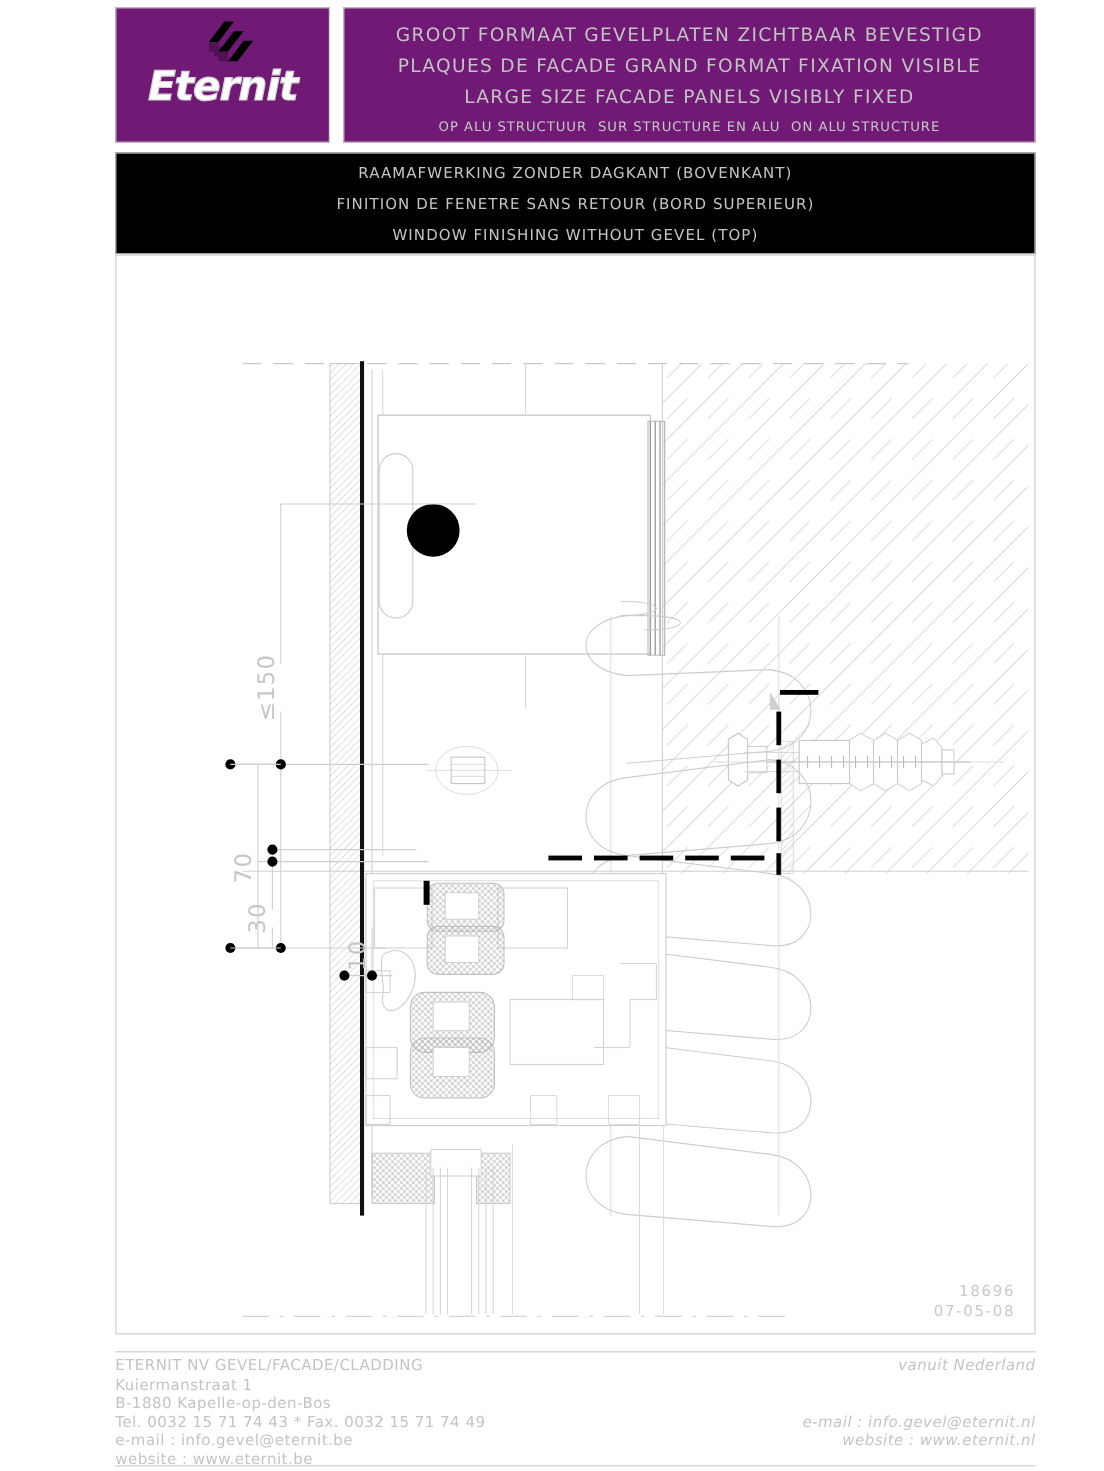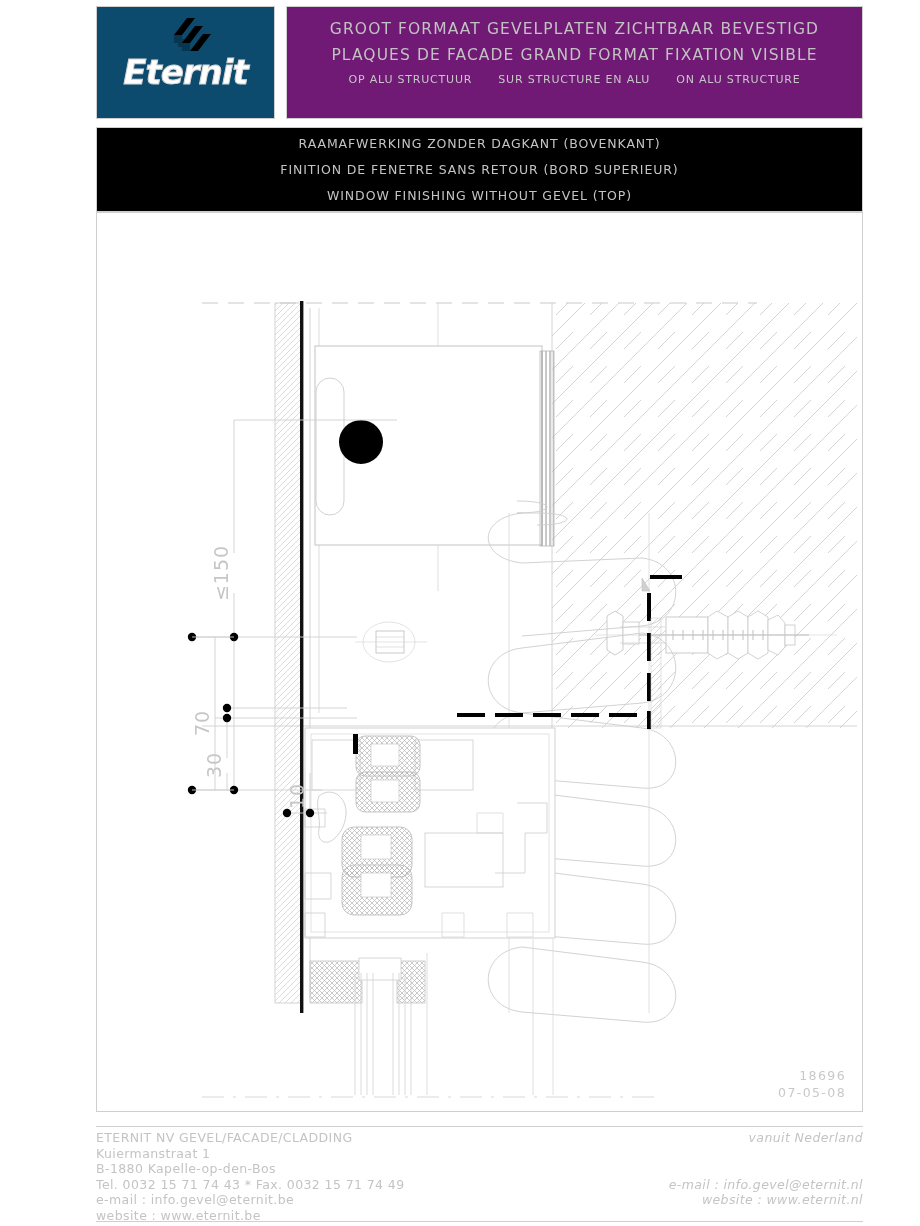--- a/index.html
+++ b/index.html
@@ -29,21 +29,21 @@
     left: 96px; top: 6px;
     width: 767px; height: 113px;
     display: flex;
   }
   .logo-box {
     width: 179px;
     height: 113px;
     border: 1px solid #cfcfcf;
     box-sizing: border-box;
     position: relative;
-    background: #0c4a6e;
+    background: #701a75;
   }
   .logo-mark {
     position: absolute;
     left: 50%;
     transform: translateX(-50%);
     top: 10px;
     width: 58px; height: 42px;
   }
   .logo-word {
     position: absolute;
@@ -78,21 +78,21 @@
     font-size: 15.5px;
     letter-spacing: 1.1px;
     color: #c2c2c2;
     line-height: 26px;
     white-space: nowrap;
     font-family: "DejaVu Sans", sans-serif;
   }
   .title-sub {
     margin-top: 5px;
     display: flex;
-    gap: 26px;
+    gap: 9px;
     font-size: 11px;
     letter-spacing: 0.8px;
     color: #c6c6c6;
     white-space: nowrap;
     font-family: "DejaVu Sans", sans-serif;
   }
 
   
   .subtitle-box {
     position: absolute;
@@ -190,20 +190,21 @@
           <polygon points="25,26 33,26 33,34 25,34"></polygon>
           <polygon points="21,22 29,22 29,30 21,30"></polygon>
         </g>
       </svg>
       <div class="logo-word">Eternit</div>
     </div>
 
     <div class="title-box">
       <div class="title-line">GROOT FORMAAT GEVELPLATEN ZICHTBAAR BEVESTIGD</div>
       <div class="title-line">PLAQUES DE FACADE GRAND FORMAT FIXATION VISIBLE</div>
+      <div class="title-line">LARGE SIZE FACADE PANELS VISIBLY FIXED</div>
       <div class="title-sub">
         <span>OP ALU STRUCTUUR</span>
         <span>SUR STRUCTURE EN ALU</span>
         <span>ON ALU STRUCTURE</span>
       </div>
     </div>
   </div>
 
   <div class="subtitle-box">
     <div class="subtitle-line">RAAMAFWERKING ZONDER DAGKANT (BOVENKANT)</div>

